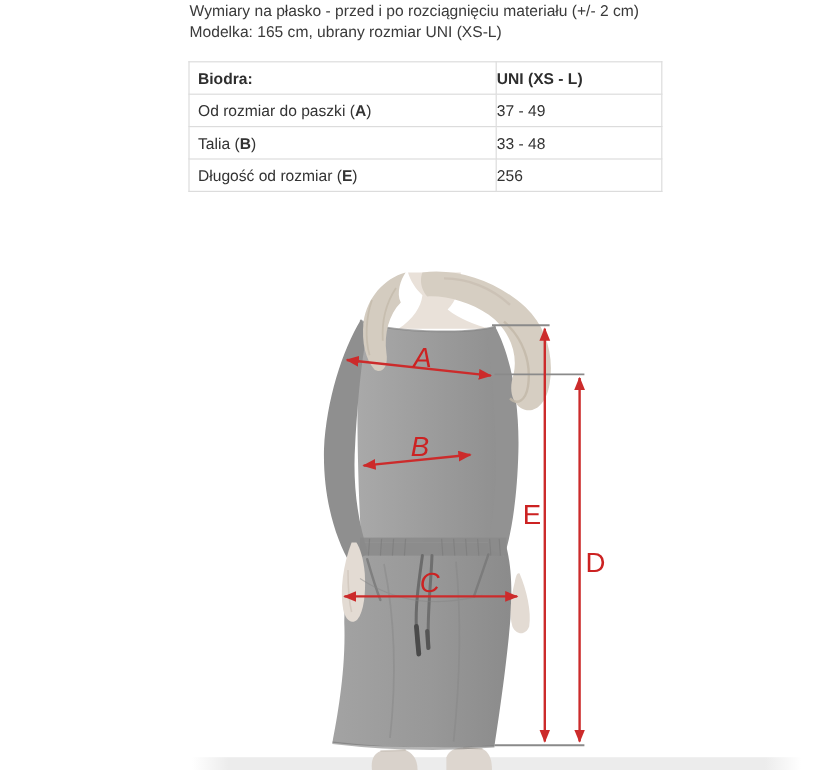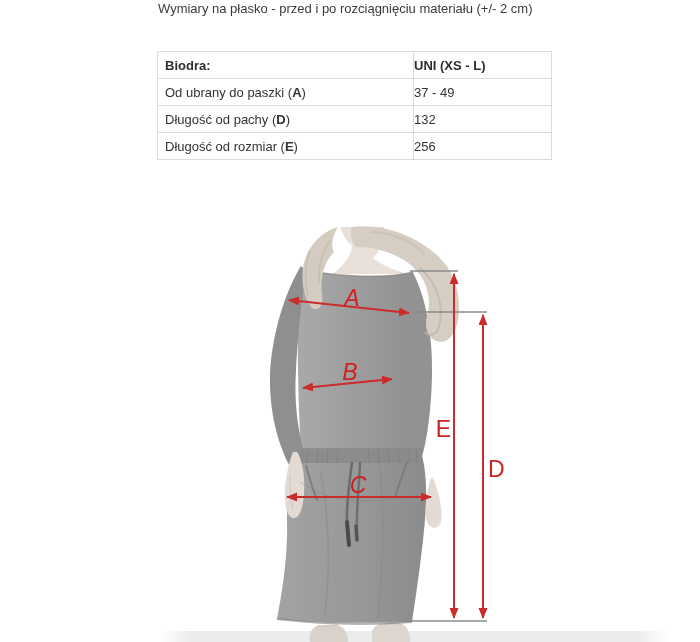--- a/index.html
+++ b/index.html
@@ -16,37 +16,38 @@
   .size-table thead th{font-weight:bold;color:#2e2e2e;}
   .b{font-weight:bold;}
 
   .photo{position:absolute;left:140px;top:225px;width:540px;height:417px;}
 </style>
 </head>
 <body>
 
 <div class="intro">
   <div>Wymiary na płasko - przed i po rozciągnięciu materiału (+/- 2 cm)</div>
+  <div>Modelka: 165 cm, ubrany rozmiar UNI (XS-L)</div>
 </div>
 
 <table class="size-table">
   <thead>
     <tr>
       <th class="c-name">Biodra:</th>
       <th class="c-val">UNI (XS - L)</th>
     </tr>
   </thead>
   <tbody>
     <tr>
-      <td class="c-name"><span>Od ubrany do paszki (</span><span class="b">A</span><span>)</span></td>
+      <td class="c-name"><span>Od rozmiar do paszki (</span><span class="b">A</span><span>)</span></td>
       <td class="c-val">37 - 49</td>
     </tr>
     <tr>
-      <td class="c-name"><span>Długość od pachy (</span><span class="b">D</span><span>)</span></td>
-      <td class="c-val">132</td>
+      <td class="c-name"><span>Talia (</span><span class="b">B</span><span>)</span></td>
+      <td class="c-val">33 - 48</td>
     </tr>
     <tr>
       <td class="c-name"><span>Długość od rozmiar (</span><span class="b">E</span><span>)</span></td>
       <td class="c-val">256</td>
     </tr>
   </tbody>
 </table>
 
 <svg class="photo" viewBox="140 225 540 417" width="540" height="417" xmlns="http://www.w3.org/2000/svg">
   <defs>

